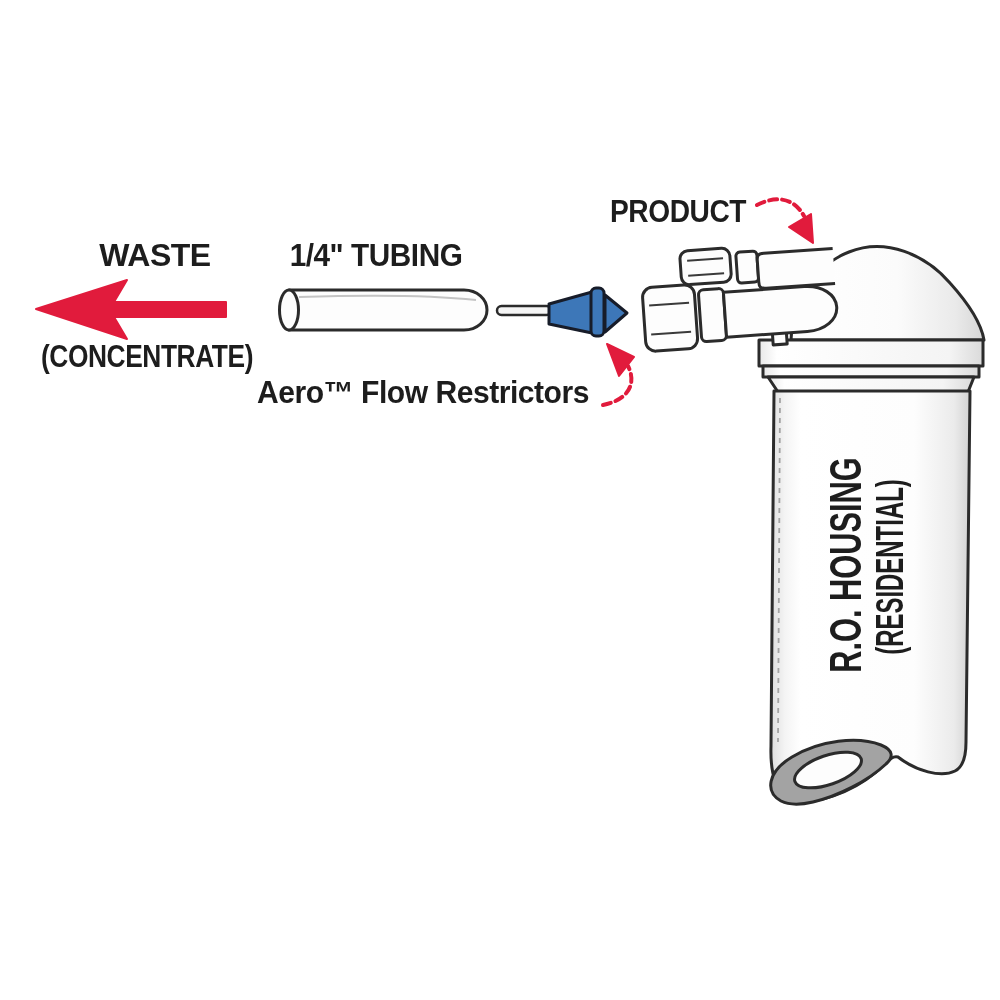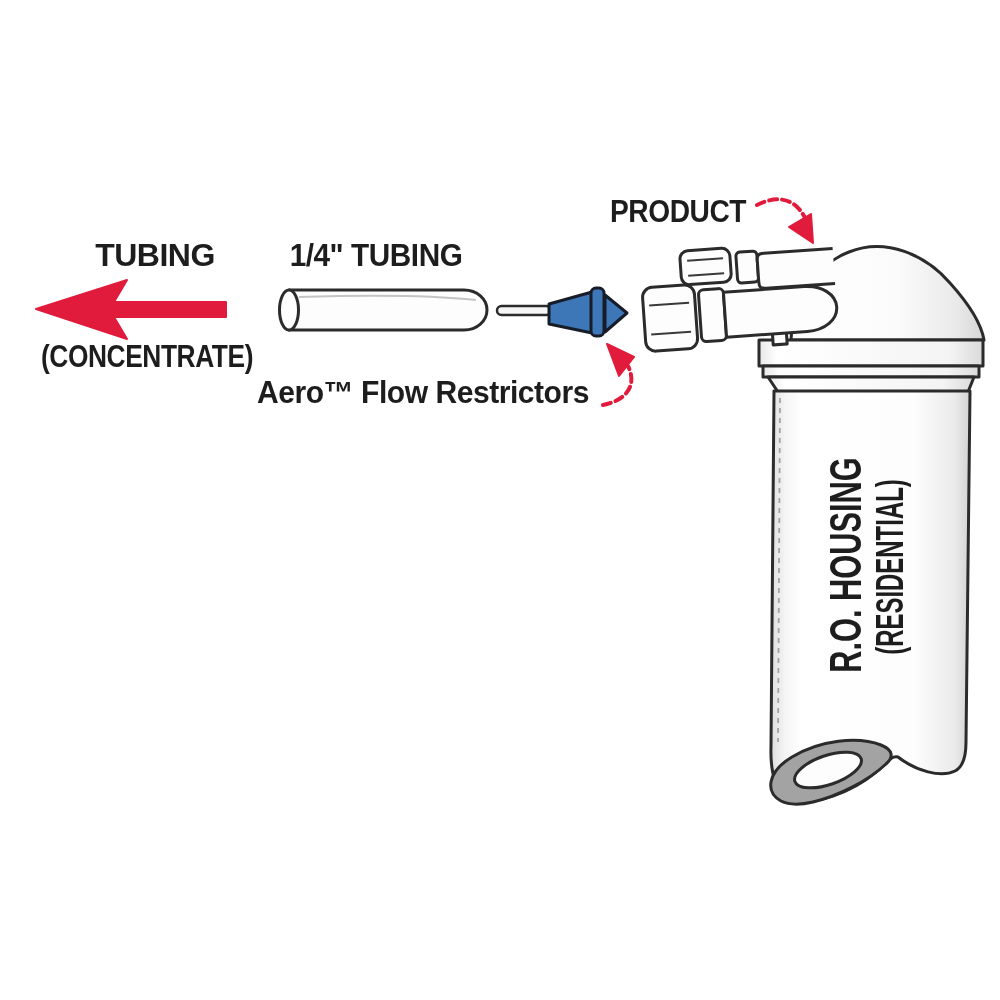--- a/index.html
+++ b/index.html
@@ -109,21 +109,21 @@
       <path class="redline" d="M 603 405 C 628 400 637 384 628 366"></path>
       <polygon class="red" points="607,344 634,357 619,376"></polygon>
     </g>
 
     <g>
       <path class="redline" d="M 757 205 C 777 195 794 198 804 216"></path>
       <polygon class="red" points="813,243 811,214 789,227"></polygon>
     </g>
   </svg>
 
-  <div class="lbl" style="left:155px; top:255px; font-size:32px; transform:translate(-50%,-50%);">TUBING</div>
+  <div class="lbl" style="left:155px; top:255px; font-size:32px; transform:translate(-50%,-50%);">WASTE</div>
 
   <div class="lbl" style="left:147px; top:356px; font-size:31px; transform:translate(-50%,-50%) scaleX(0.85);">(CONCENTRATE)</div>
 
   <div class="lbl" style="left:376px; top:255px; font-size:32px; transform:translate(-50%,-50%) scaleX(0.93);">1/4" TUBING</div>
 
   <div class="lbl" style="left:423px; top:392px; font-size:31px; transform:translate(-50%,-50%) scaleX(0.97);">Aero™ Flow Restrictors</div>
 
   <div class="lbl" style="left:678px; top:211px; font-size:32px; transform:translate(-50%,-50%) scaleX(0.88);">PRODUCT</div>
 
   <div class="lbl" style="left:846px; top:565px; font-size:44px; letter-spacing:0;

